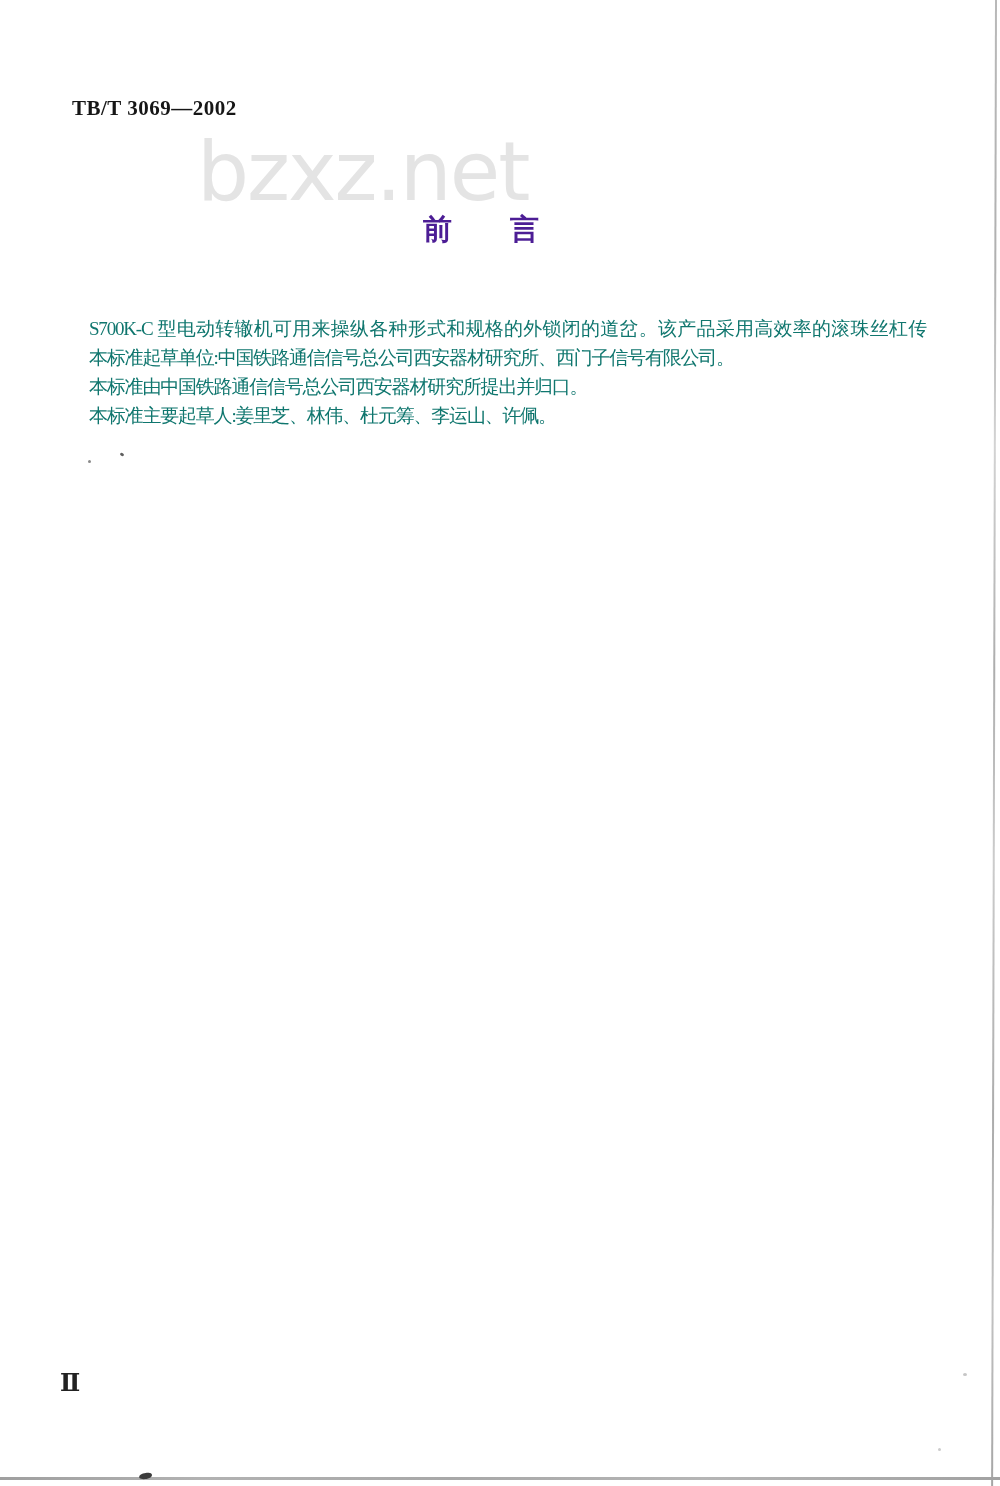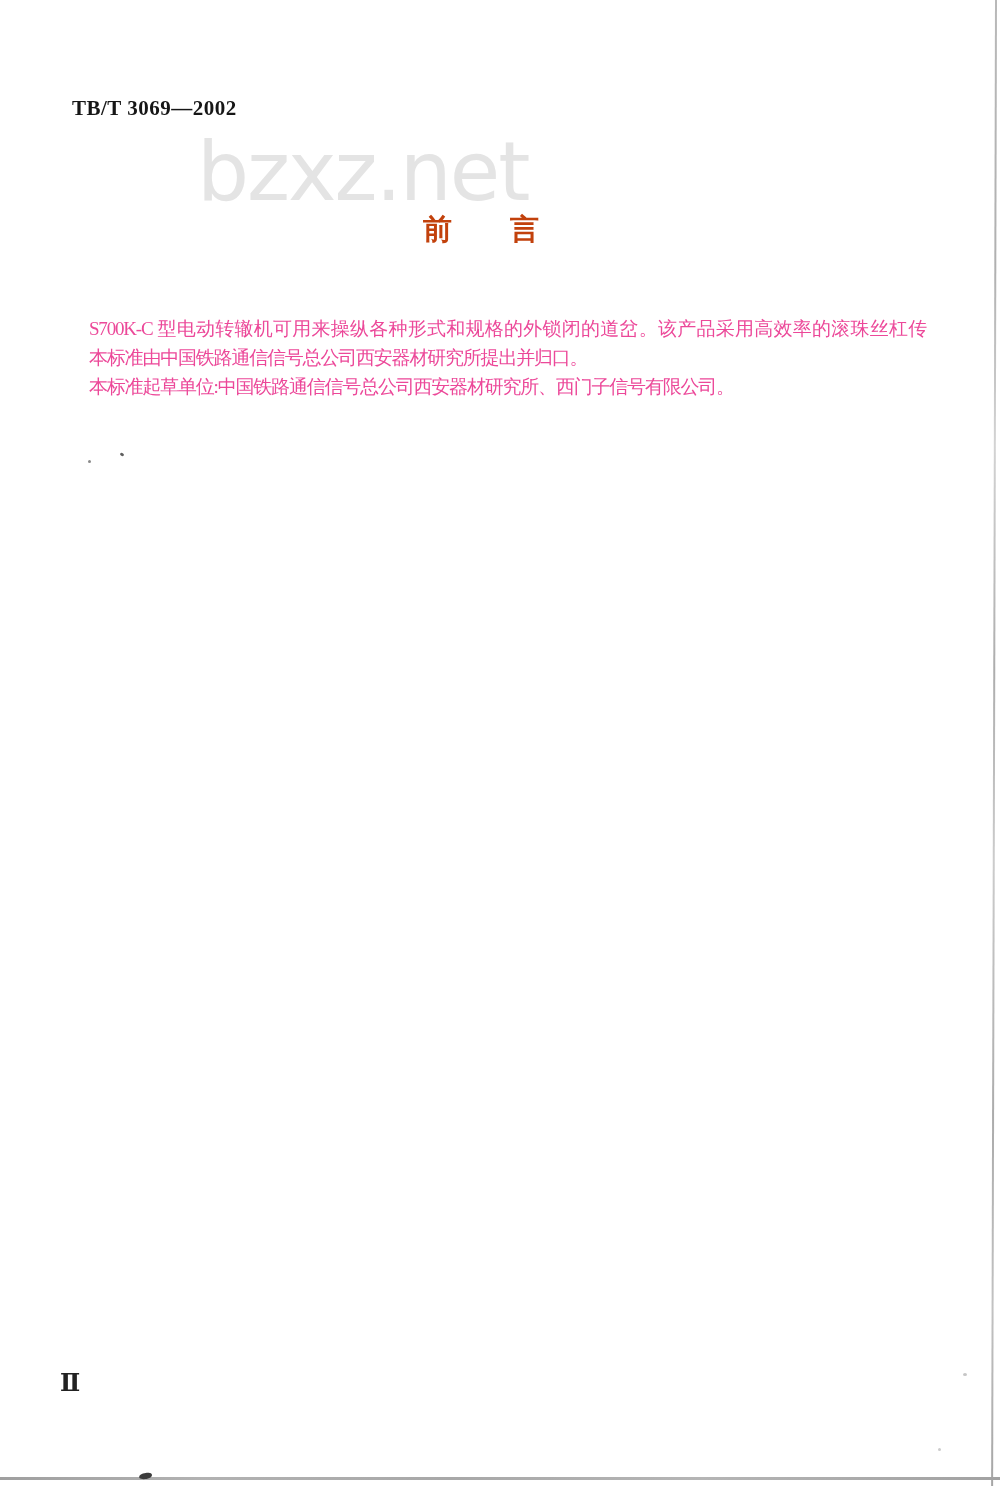--- a/index.html
+++ b/index.html
@@ -38,32 +38,32 @@
     white-space: nowrap;
     user-select: none;
   }
   .doc-title {
     position: absolute;
     left: 423px;
     top: 210px;
     font-family: "Liberation Sans", "DejaVu Sans", sans-serif;
     font-size: 29px;
     font-weight: 700;
-    color: #c2410c;
+    color: #4c1d95;
     white-space: pre;
   }
   .body-block {
     position: absolute;
     left: 63px;
     top: 314px;
     width: 863px;
     font-size: 19px;
     letter-spacing: -1.2px;
     line-height: 29px;
-    color: #ec4899;
+    color: #0f766e;
   }
   .line {
     white-space: nowrap;
   }
   .line.indent {
     text-indent: 26px;
   }
   .line.justify-last {
     white-space: normal;
     text-align: justify;
@@ -134,22 +134,23 @@
 <div class="page">
 
   <div class="standard-number">TB/T 3069—2002</div>
 
   <div class="watermark">bzxz.net</div>
 
   <div class="doc-title">前　　言</div>
 
   <div class="body-block">
     <div class="line indent justify-last">S700K-C 型电动转辙机可用来操纵各种形式和规格的外锁闭的道岔。该产品采用高效率的滚珠丝杠传</div>
+    <div class="line indent">本标准起草单位:中国铁路通信信号总公司西安器材研究所、西门子信号有限公司。</div>
     <div class="line indent">本标准由中国铁路通信信号总公司西安器材研究所提出并归口。</div>
-    <div class="line indent">本标准起草单位:中国铁路通信信号总公司西安器材研究所、西门子信号有限公司。</div>
+    <div class="line indent">本标准主要起草人:姜里芝、林伟、杜元筹、李运山、许佩。</div>
   </div>
 
   <div class="page-number">Ⅱ</div>
 
   <div class="scan-edge-vline"></div>
   <div class="scan-edge-hline"></div>
   <div class="scan-blob"></div>
   <div class="speck-1"></div>
   <div class="speck-2"></div>
   <div class="speck-3"></div>

